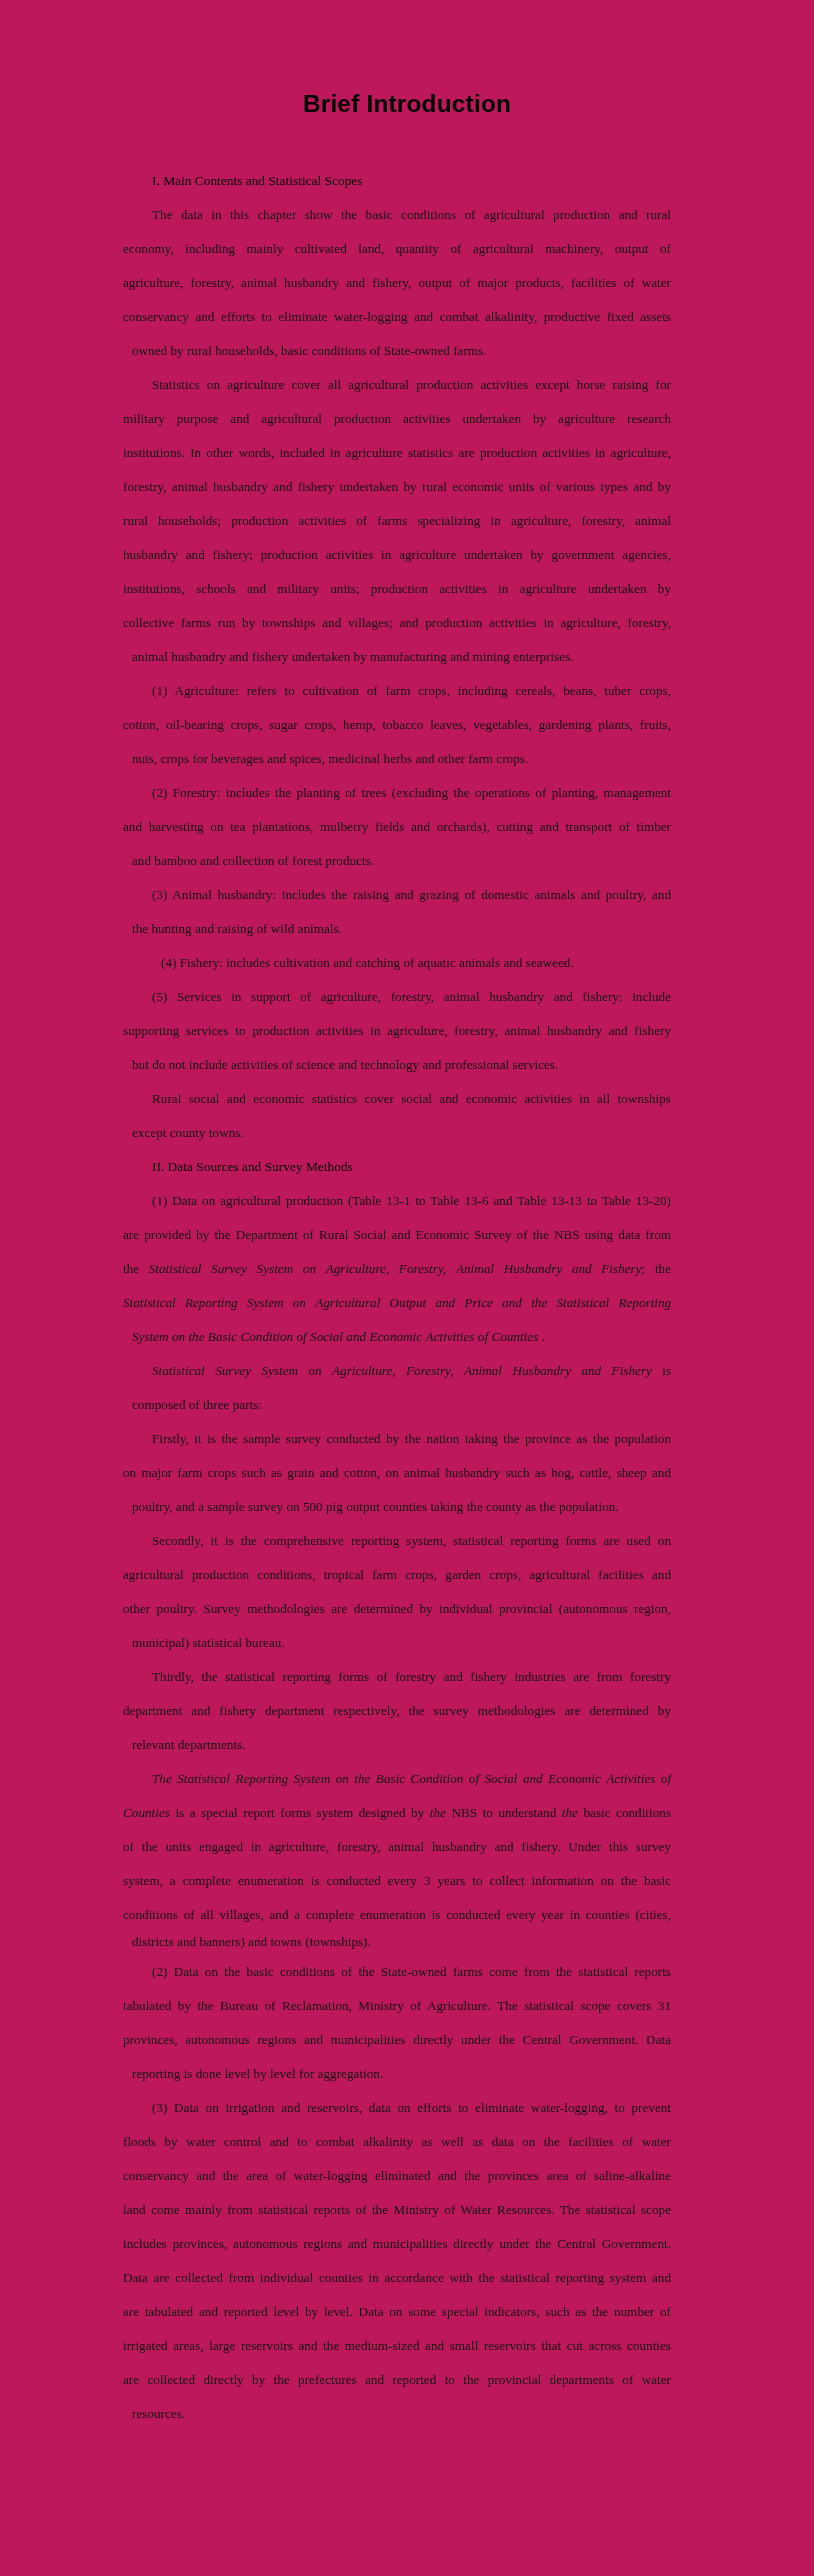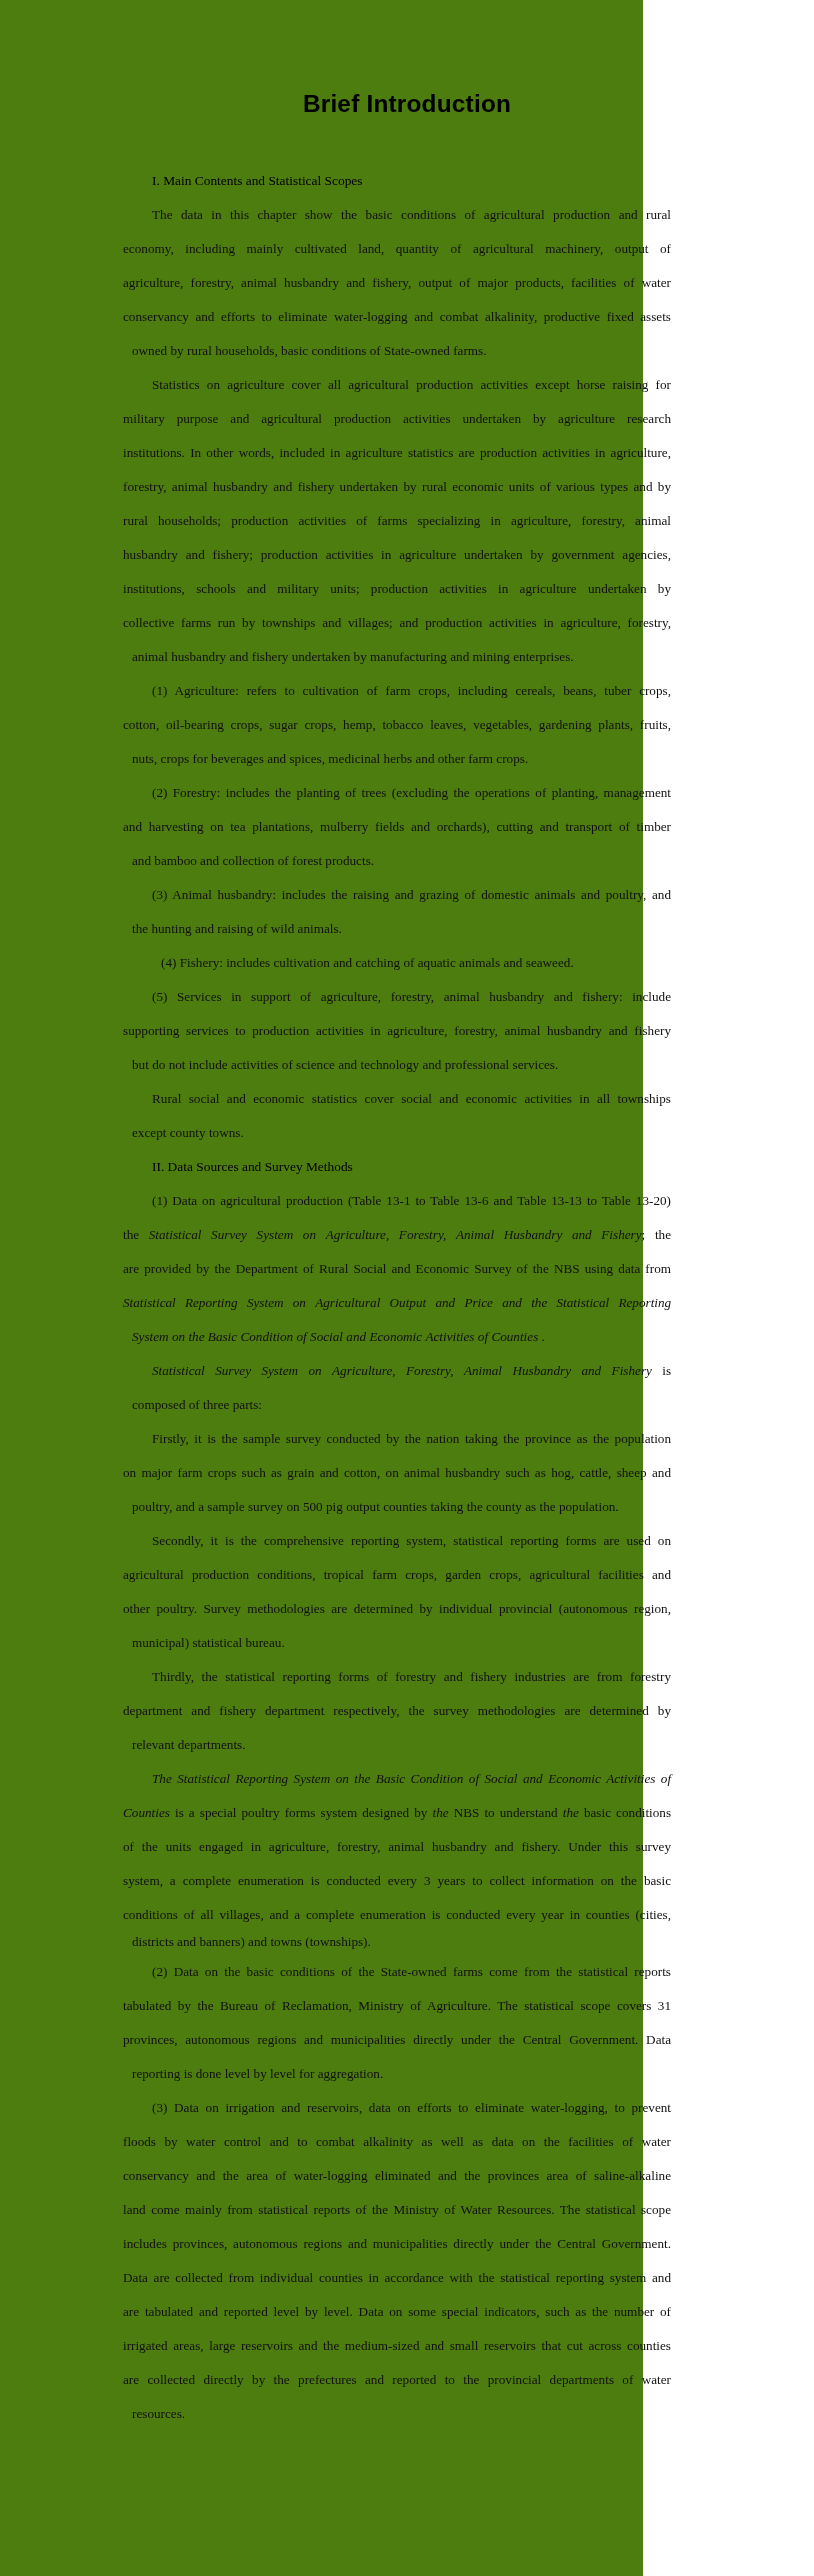--- a/index.html
+++ b/index.html
@@ -1,17 +1,17 @@
 <!DOCTYPE html>
 <html style="font-size:14.5px"><head>
 <meta charset="utf-8">
 <style>
   html, body { margin: 0; padding: 0; background: #ffffff; }
   body { width: 814px; height: 2576px; position: relative; overflow: hidden; }
-  .page { position: absolute; left: 0; top: 0; width: 643px; height: 2576px; background: #4d7c0f; }
+  .page { position: absolute; left: 0; top: 0; width: 814px; height: 2576px; background: #be185d; }
   .title {
     position: absolute; left: 0; width: 814px; top: 90px;
     text-align: center;
     font-family: "Liberation Sans", "DejaVu Sans", sans-serif;
     font-weight: bold; font-size: 24.4px; color: #000; letter-spacing: 0.2px;
   }
   .content {
     position: absolute; left: 123px; top: 164px; width: 548px;
     font-family: "Liberation Serif", "DejaVu Serif", serif;
     font-size: 13.2px; color: #111;
@@ -89,22 +89,22 @@
 
     <div>
       <span class="line ind">Rural social and economic statistics cover social and economic activities in all townships</span>
       <span class="line last">except county towns.</span>
     </div>
 
     <div class="heading">II. Data Sources and Survey Methods</div>
 
     <div>
       <span class="line ind">(1) Data on agricultural production (Table 13-1 to Table 13-6 and Table 13-13 to Table 13-20)</span>
+      <span class="line">are provided by the Department of Rural Social and Economic Survey of the NBS using data from</span>
       <span class="line"><span>the</span> <i>Statistical</i> <i>Survey</i> <i>System</i> <i>on</i> <i>Agriculture,</i> <i>Forestry,</i> <i>Animal</i> <i>Husbandry</i> <i>and</i> <i>Fishery</i>; <span>the</span></span>
-      <span class="line">are provided by the Department of Rural Social and Economic Survey of the NBS using data from</span>
       <span class="line"><i>Statistical</i> <i>Reporting</i> <i>System</i> <i>on</i> <i>Agricultural</i> <i>Output</i> <i>and</i> <i>Price</i> <i>and</i> <i>the</i> <i>Statistical</i> <i>Reporting</i></span>
       <span class="line last"><i>System</i> <i>on</i> <i>the</i> <i>Basic</i> <i>Condition</i> <i>of</i> <i>Social</i> <i>and</i> <i>Economic</i> <i>Activities</i> <i>of</i> <i>Counties</i> <span>.</span></span>
     </div>
 
     <div>
       <span class="line ind"><i>Statistical</i> <i>Survey</i> <i>System</i> <i>on</i> <i>Agriculture,</i> <i>Forestry,</i> <i>Animal</i> <i>Husbandry</i> <i>and</i> <i>Fishery</i> <span>is</span></span>
       <span class="line last">composed of three parts:</span>
     </div>
 
     <div>
@@ -121,21 +121,21 @@
     </div>
 
     <div>
       <span class="line ind">Thirdly, the statistical reporting forms of forestry and fishery industries are from forestry</span>
       <span class="line">department and fishery department respectively, the survey methodologies are determined by</span>
       <span class="line last">relevant departments.</span>
     </div>
 
     <div>
       <span class="line ind"><i>The</i> <i>Statistical</i> <i>Reporting</i> <i>System</i> <i>on</i> <i>the</i> <i>Basic</i> <i>Condition</i> <i>of</i> <i>Social</i> <i>and</i> <i>Economic</i> <i>Activities</i> <i>of</i></span>
-      <span class="line"><i>Counties</i> <span>is</span> <span>a</span> <span>special</span> <span>poultry</span> <span>forms</span> <span>system</span> <span>designed</span> <span>by</span> <i>the</i> <span>NBS</span> <span>to</span> <span>understand</span> <i>the</i> <span>basic</span> <span>conditions</span></span>
+      <span class="line"><i>Counties</i> <span>is</span> <span>a</span> <span>special</span> <span>report</span> <span>forms</span> <span>system</span> <span>designed</span> <span>by</span> <i>the</i> <span>NBS</span> <span>to</span> <span>understand</span> <i>the</i> <span>basic</span> <span>conditions</span></span>
       <span class="line">of the units engaged in agriculture, forestry, animal husbandry and fishery. Under this survey</span>
       <span class="line">system, a complete enumeration is conducted every 3 years to collect information on the basic</span>
       <span class="line">conditions of all villages, and a complete enumeration is conducted every year in counties (cities,</span>
       <span class="line last tight">districts and banners) and towns (townships).</span>
     </div>
 
     <div>
       <span class="line ind">(2) Data on the basic conditions of the State-owned farms come from the statistical reports</span>
       <span class="line">tabulated by the Bureau of Reclamation, Ministry of Agriculture. The statistical scope covers 31</span>
       <span class="line">provinces, autonomous regions and municipalities directly under the Central Government. Data</span>

